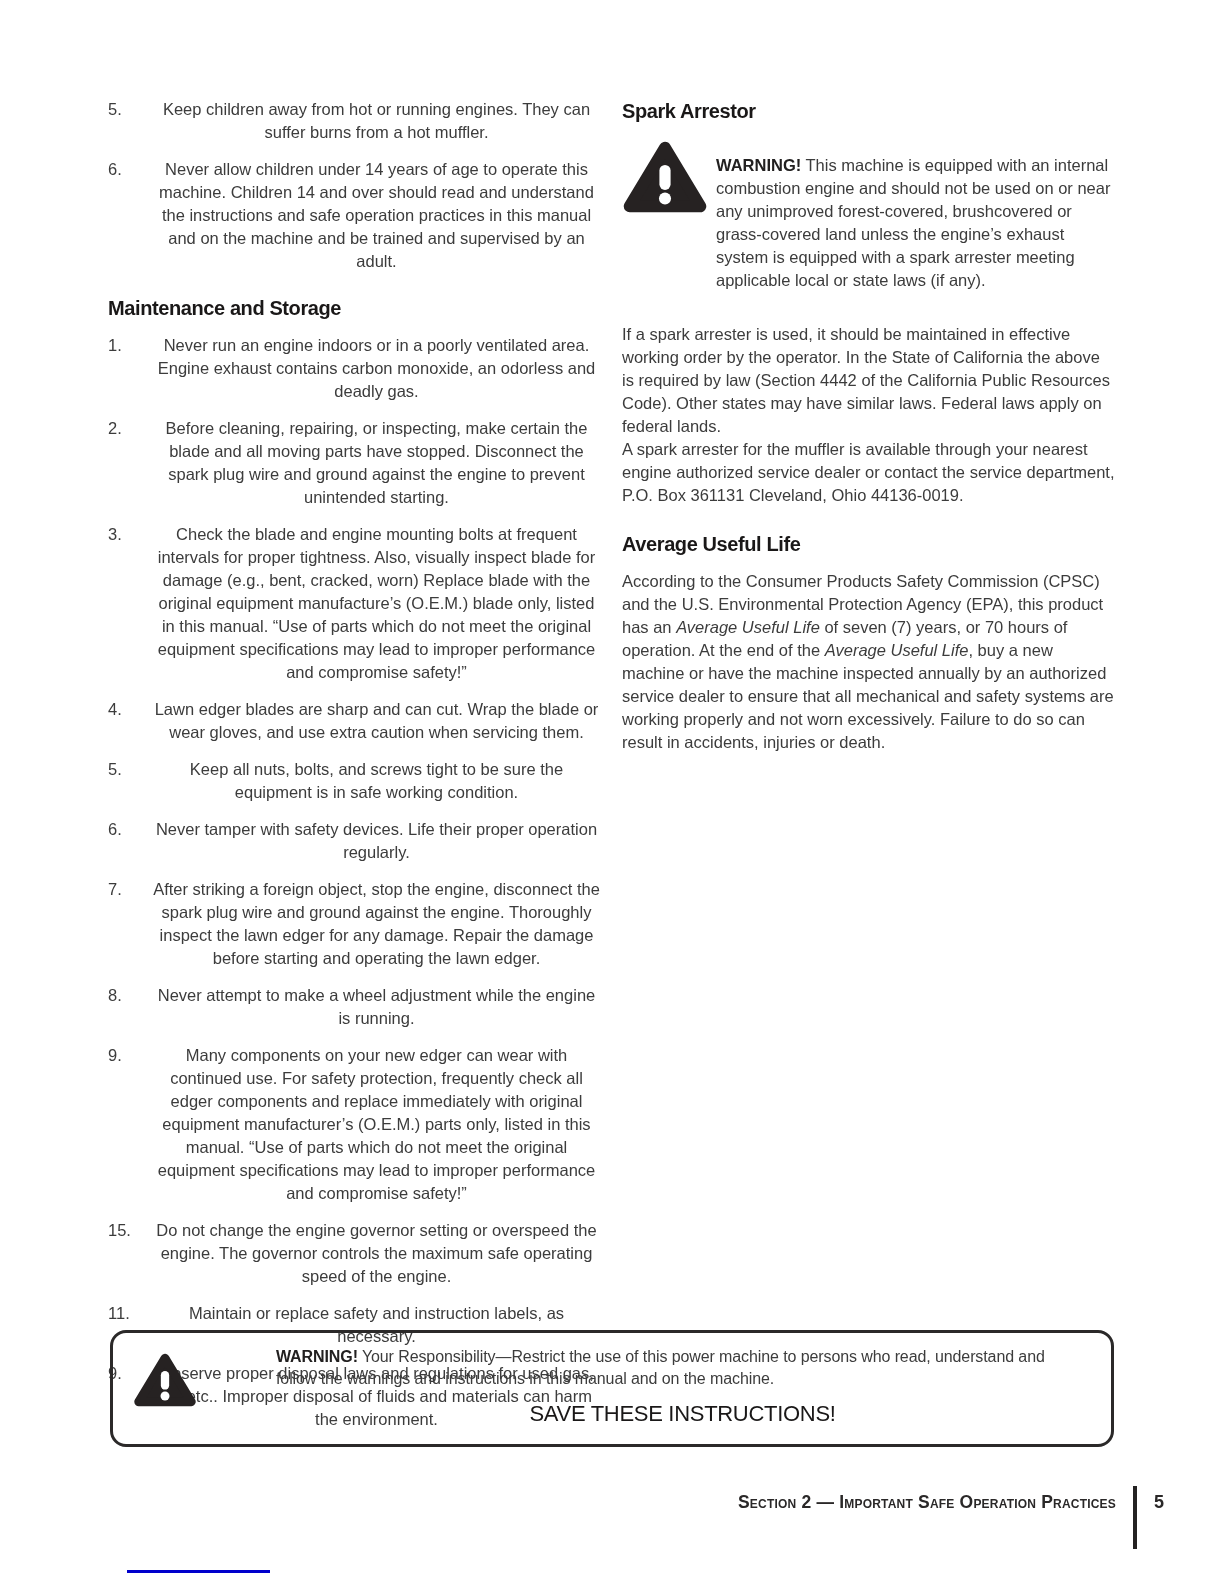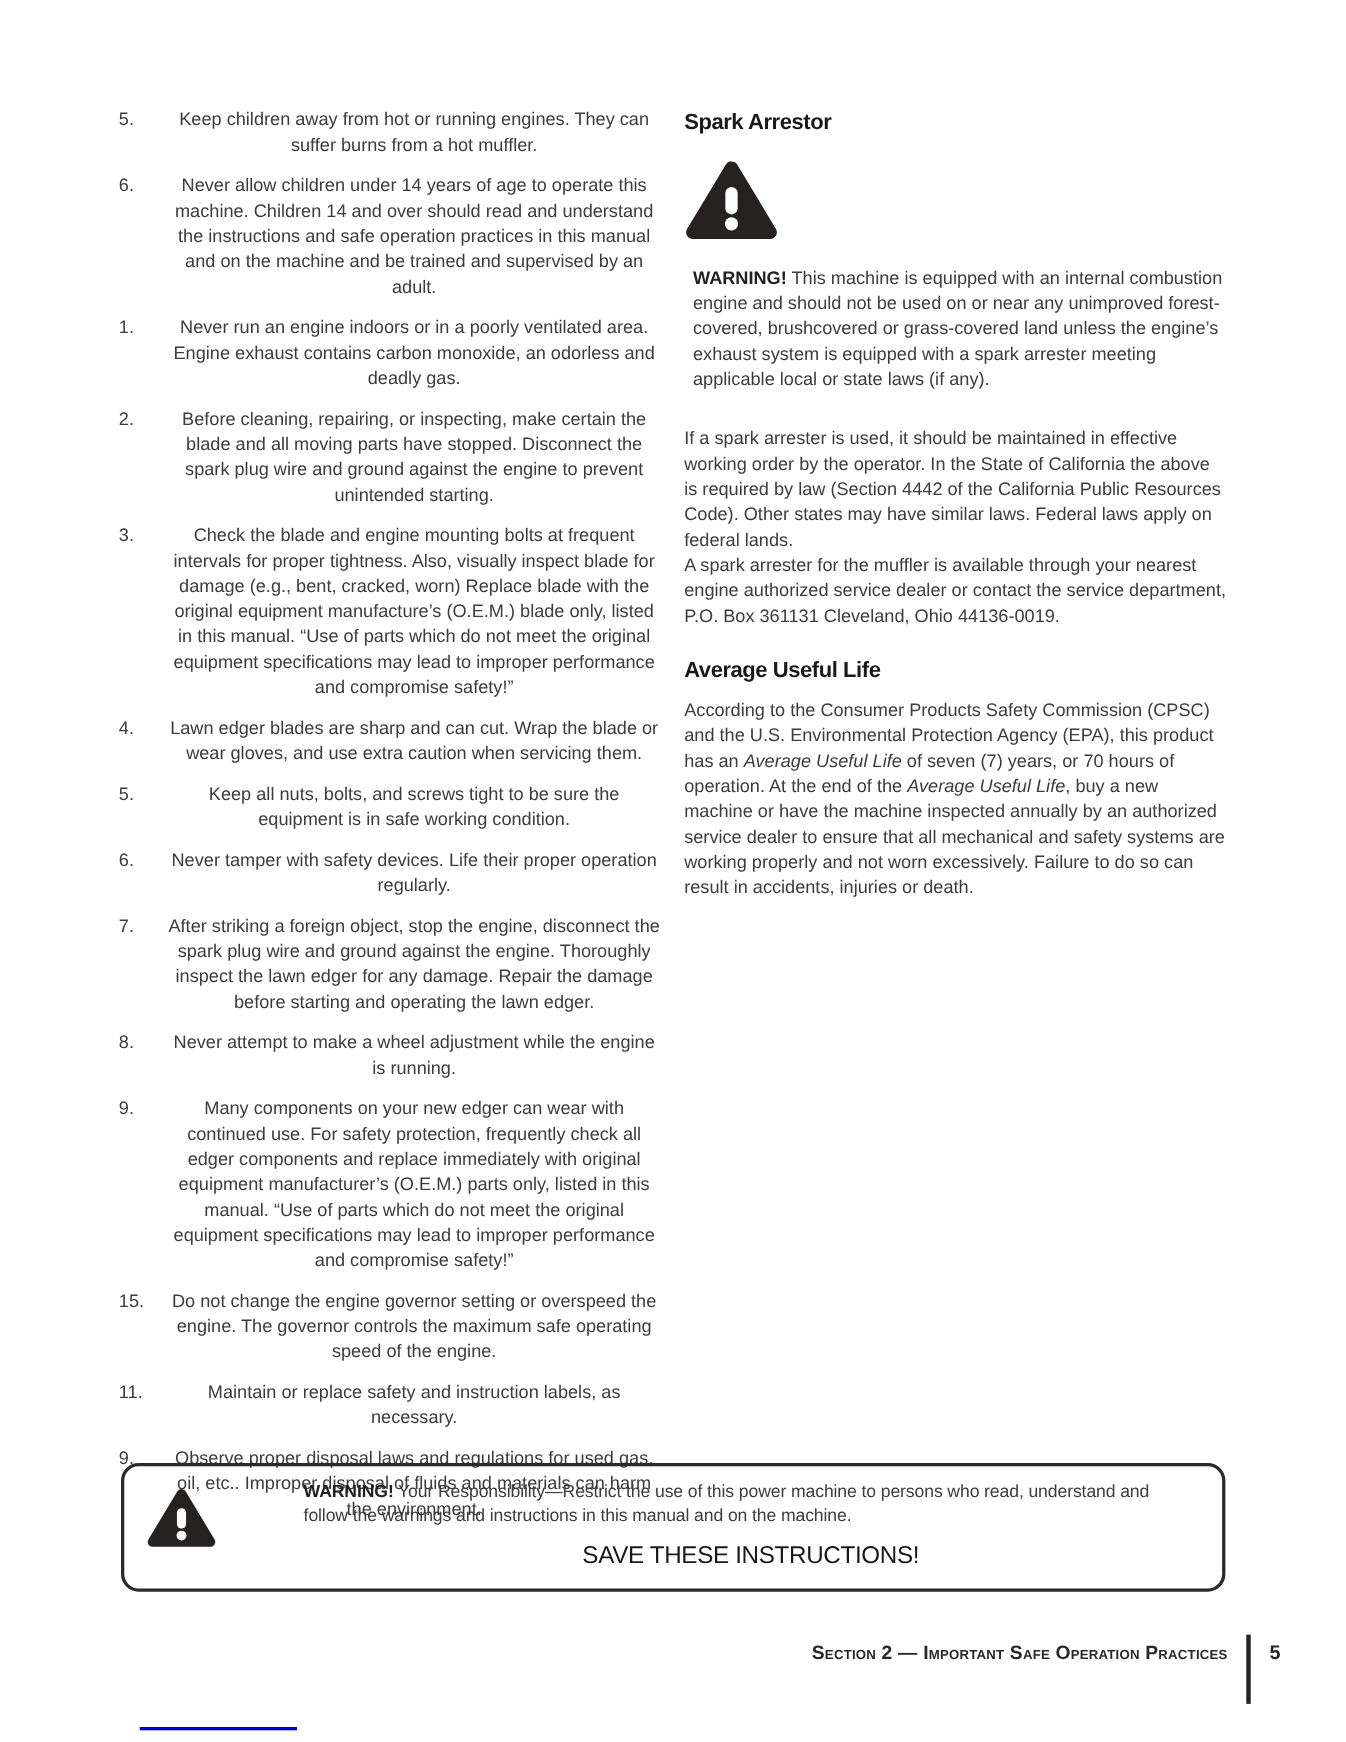--- a/index.html
+++ b/index.html
@@ -11,21 +11,21 @@
   .col{width:493px;}
   .li{display:flex;margin-bottom:14px;font-size:16.5px;line-height:23px;}
   .li .num{flex:0 0 44px;}
   .li .txt{flex:1;text-align:center;}
   h2{
     font-size:20px;font-weight:700;color:#1a1818;letter-spacing:-0.4px;
     margin:24px 0 14px 0;font-family:"Liberation Sans", sans-serif;
   }
   .col.right h2.first{margin-top:2px;}
   p.body{font-size:16.5px;line-height:23px;margin:0;}
-  .warnblock{display:flex;margin:2px 0 15px 0;flex-direction:column;}
+  .warnblock{display:flex;margin:2px 0 15px 0;}
   .warnblock .tri{flex:0 0 86px;margin-top:2px;}
   .warnblock .wtext{margin-left:8px;font-size:16.5px;line-height:23px;}
   strong.wlabel{color:#222020;}
   .it{font-style:italic;}
   .gap-before{margin-top:26px;}
   .warning-box{
     position:absolute;left:110px;top:1330px;width:1004px;height:117px;
     border:3px solid #2b2929;border-radius:16px;box-sizing:border-box;
     display:flex;align-items:flex-start;padding:13px 22px 8px 20px;gap:43px;
   }
@@ -57,20 +57,21 @@
 
     <div class="li">
       <span class="num">5.</span>
       <span class="txt">Keep children away from hot or running engines. They can suffer burns from a hot muffler.</span>
     </div>
     <div class="li">
       <span class="num">6.</span>
       <span class="txt">Never allow children under 14 years of age to operate this machine. Children 14 and over should read and understand the instructions and safe operation practices in this manual and on the machine and be trained and supervised by an adult.</span>
     </div>
 
+    <h2>Maintenance and Storage</h2>
 
     <div class="li">
       <span class="num">1.</span>
       <span class="txt">Never run an engine indoors or in a poorly ventilated area. Engine exhaust contains carbon monoxide, an odorless and deadly gas.</span>
     </div>
     <div class="li">
       <span class="num">2.</span>
       <span class="txt">Before cleaning, repairing, or inspecting, make certain the blade and all moving parts have stopped. Disconnect the spark plug wire and ground against the engine to prevent unintended starting.</span>
     </div>
     <div class="li">

